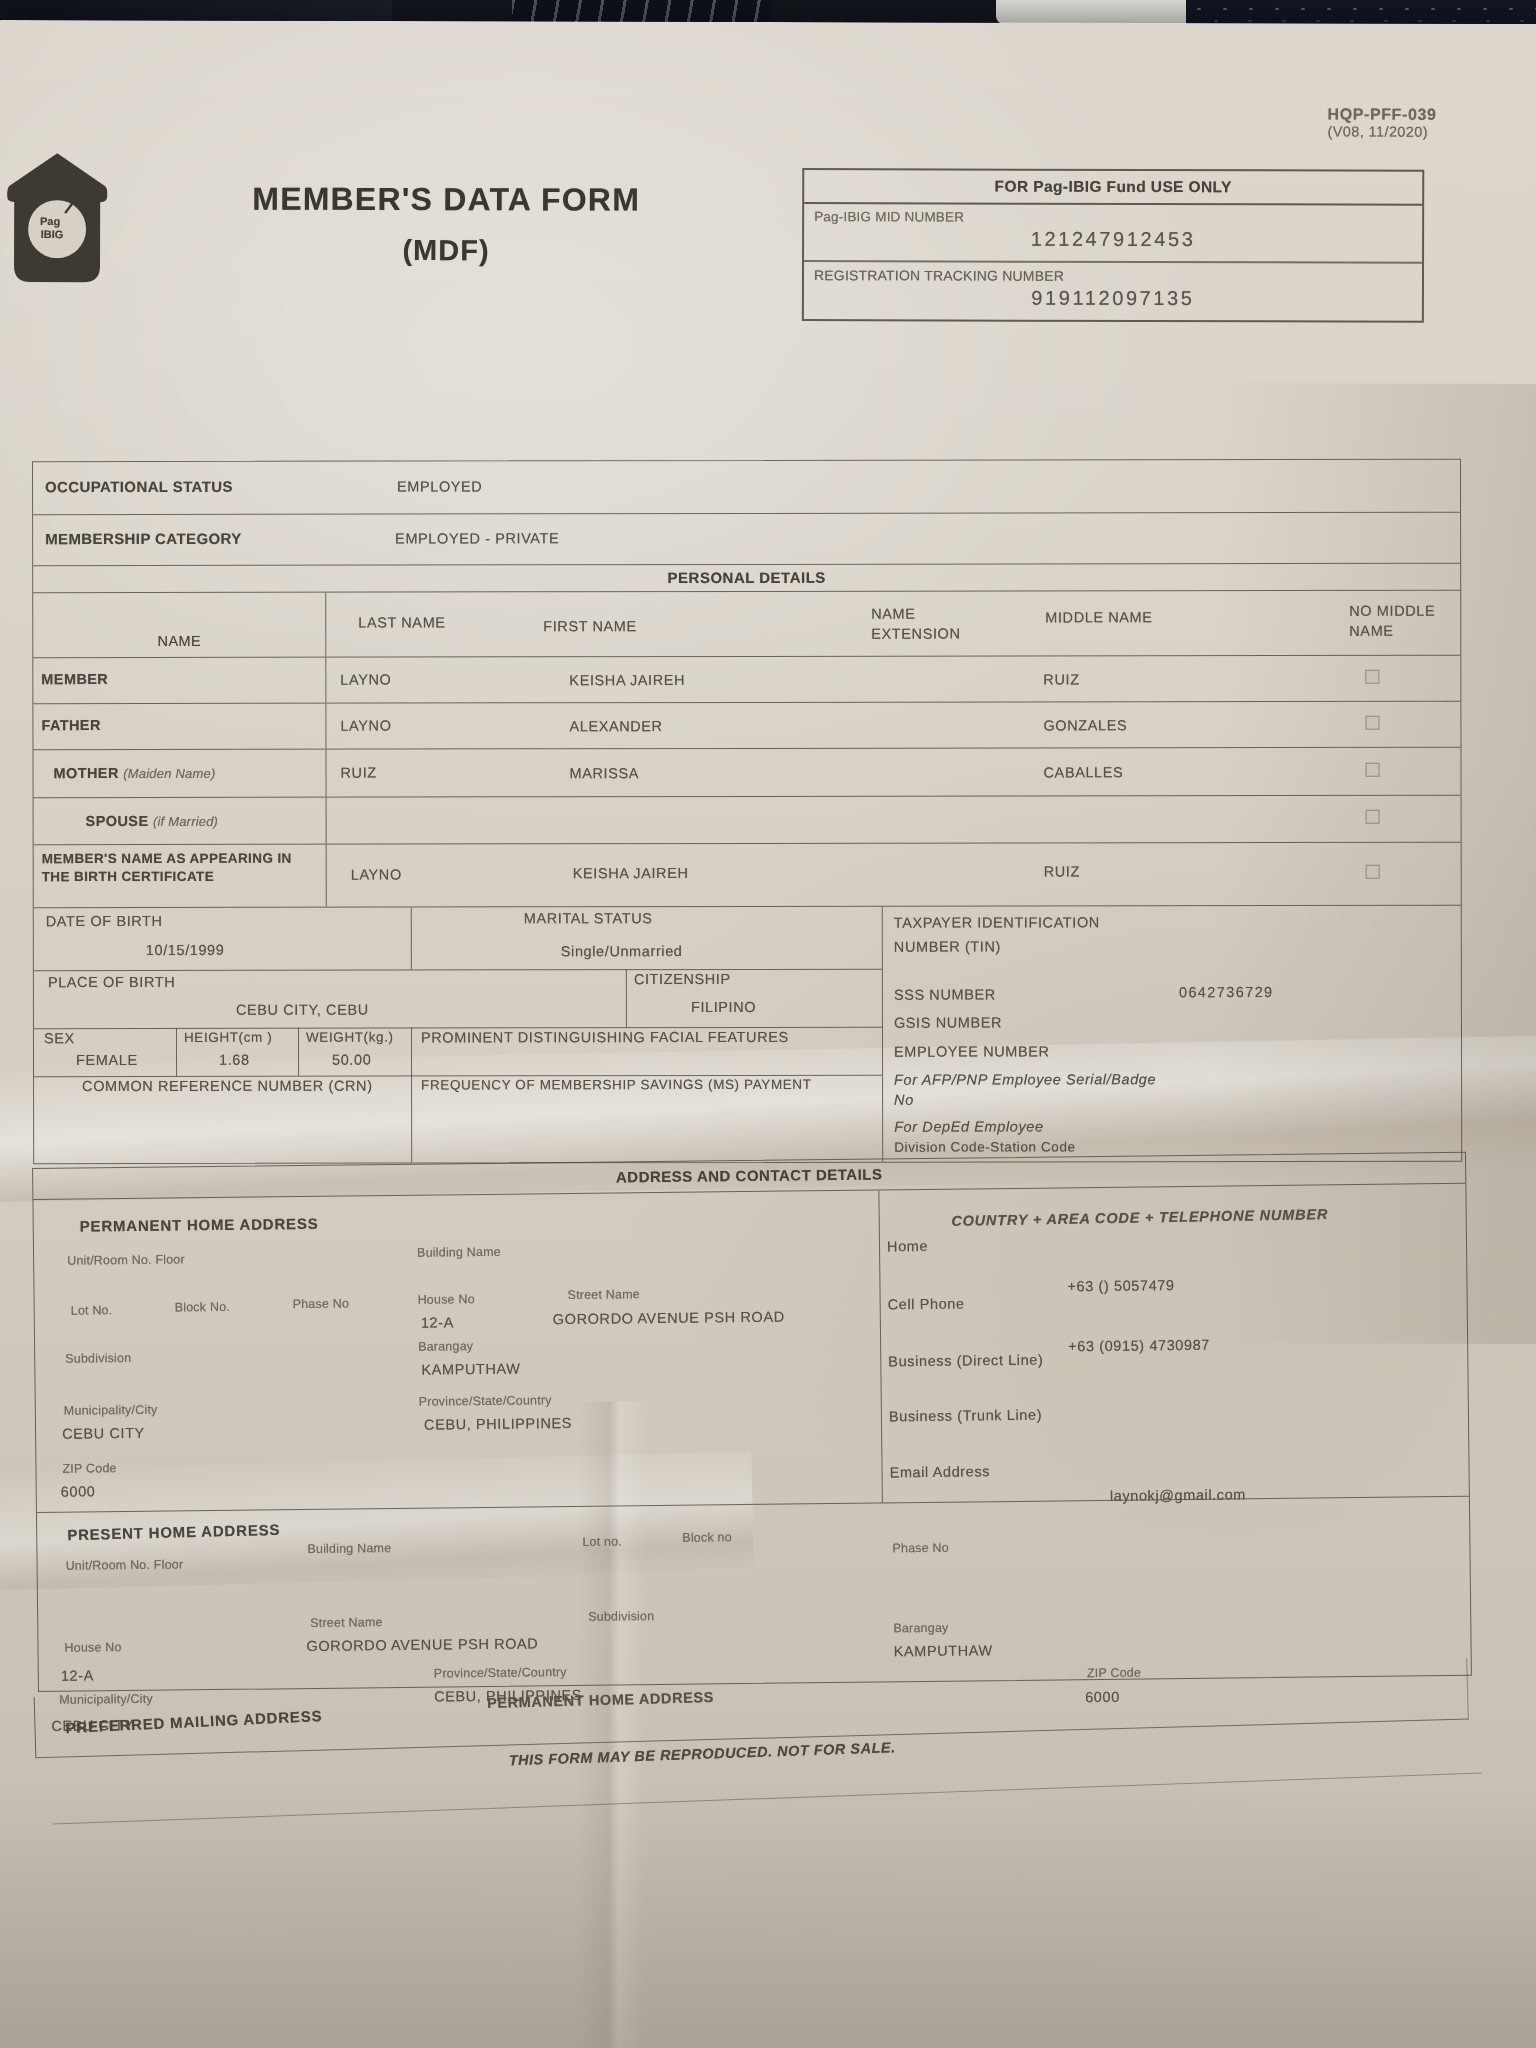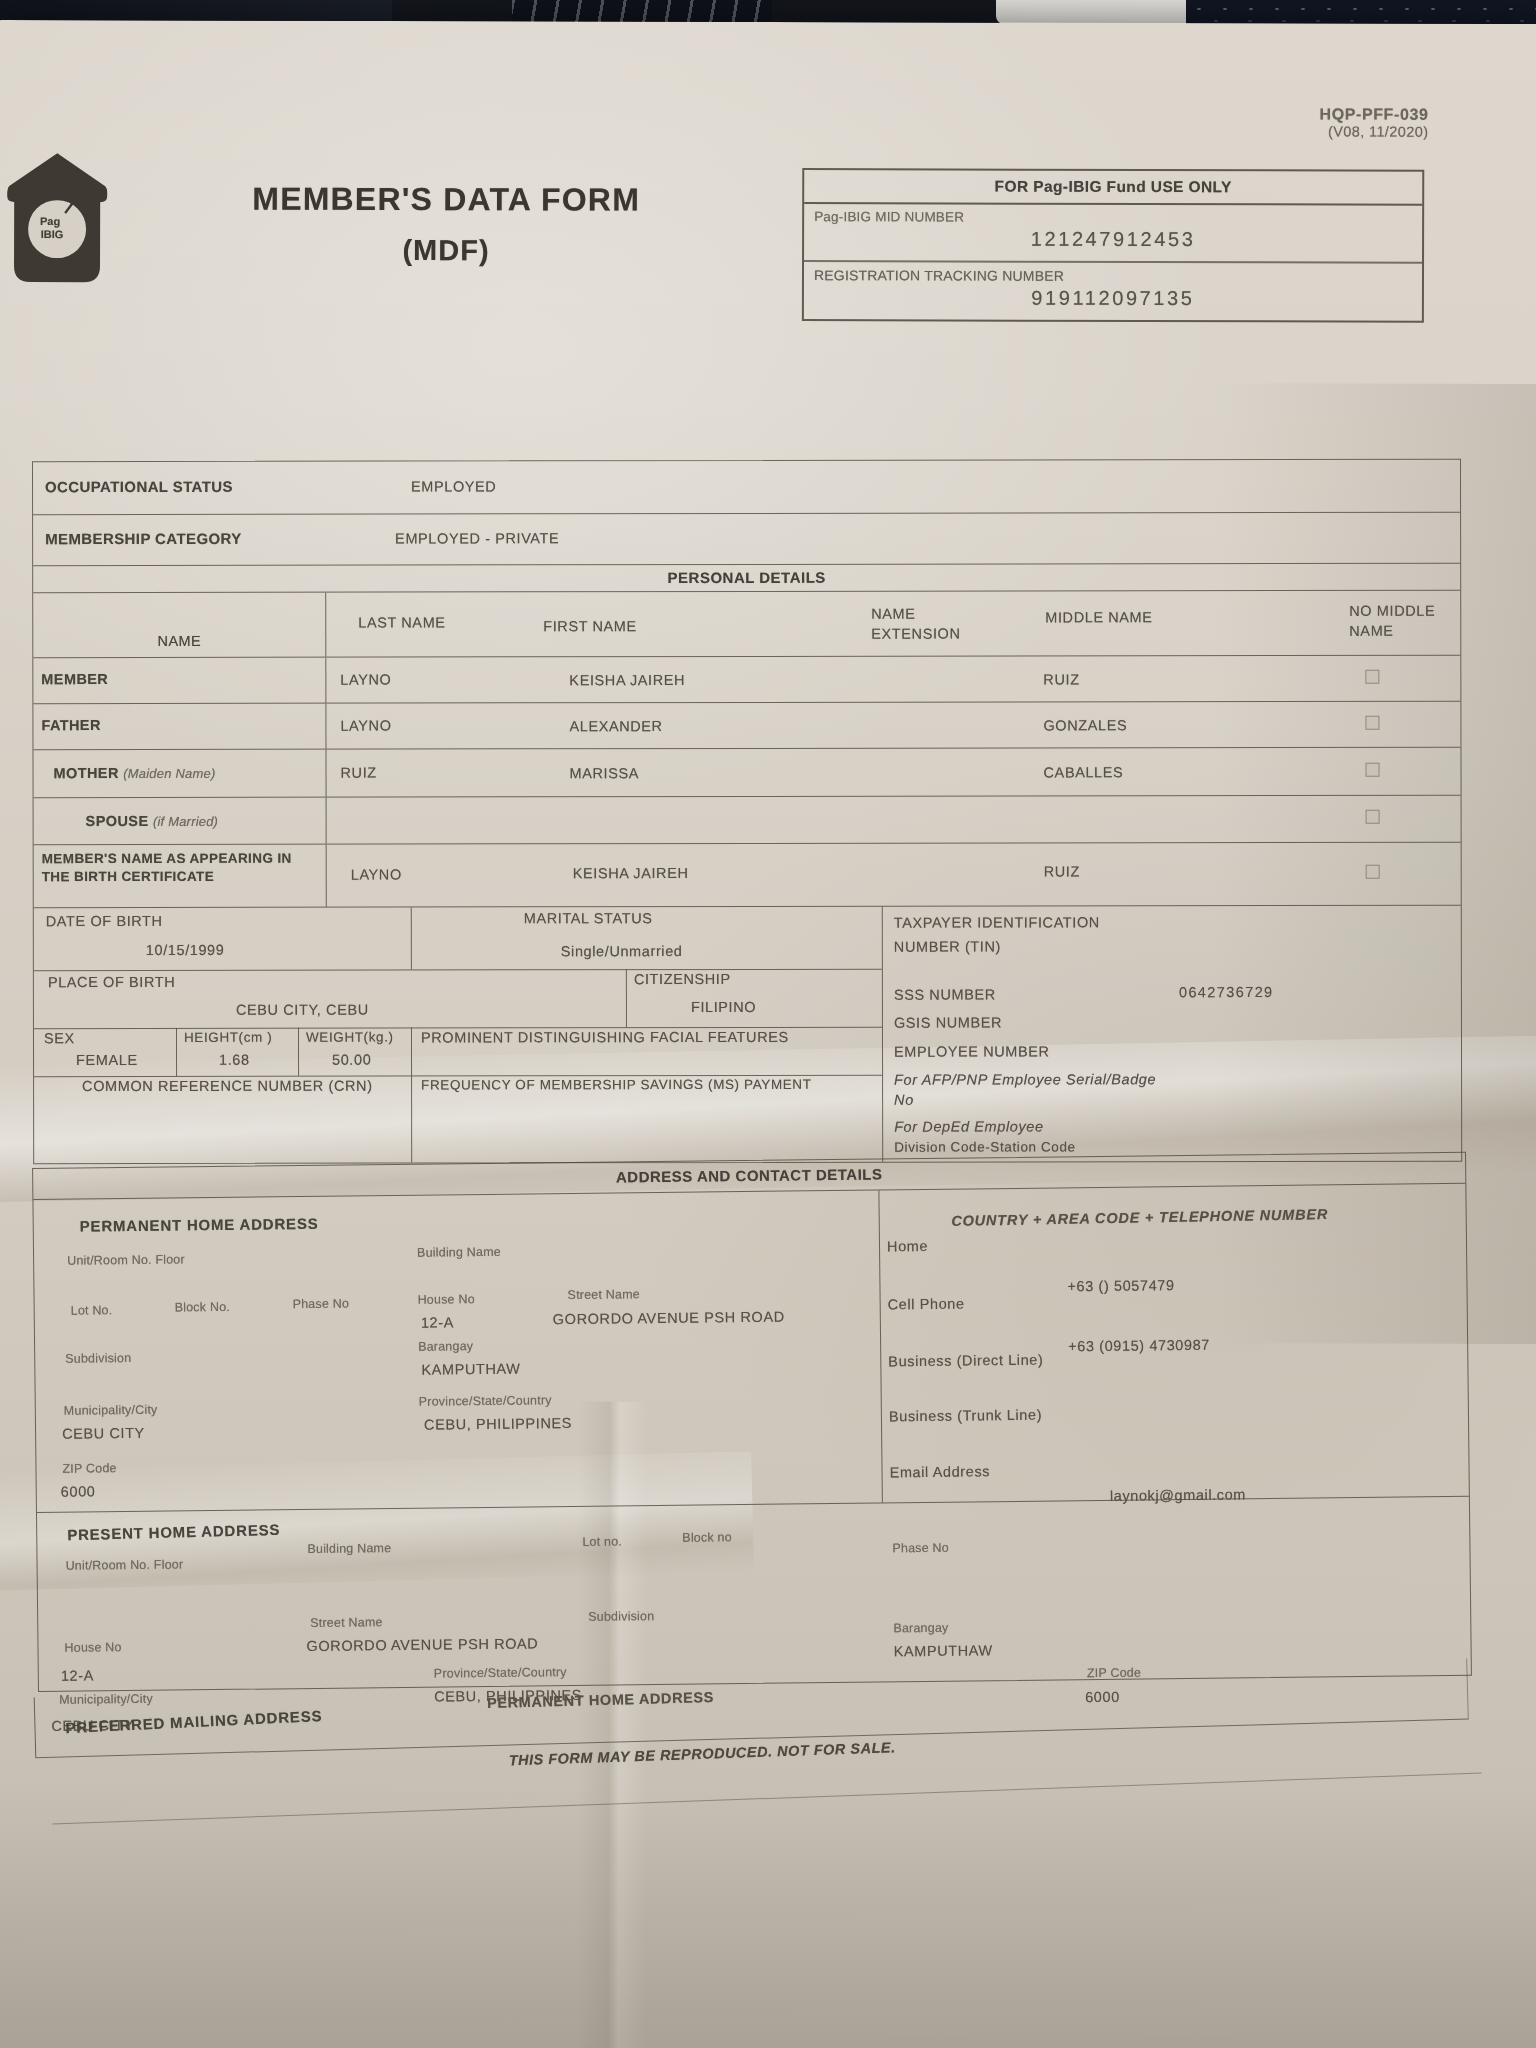--- a/index.html
+++ b/index.html
@@ -42,21 +42,21 @@
   .rshade{right:0;top:360px;width:330px;height:960px;background:linear-gradient(270deg,rgba(92,82,66,.16),rgba(92,82,66,0));}
   .bshade{left:0;bottom:0;width:100%;height:270px;background:linear-gradient(180deg,rgba(70,60,48,0),rgba(70,60,48,.20));}
   .vcrease{left:585px;top:1380px;width:70px;height:652px;background:linear-gradient(90deg,rgba(0,0,0,0),rgba(70,60,45,.09) 45%,rgba(255,255,255,.18) 60%,rgba(0,0,0,0));}
   
   .lbl{font-weight:bold;font-size:15px;color:var(--ink);letter-spacing:.4px;}
   .val{font-size:14.5px;color:var(--ink2);letter-spacing:.6px;}
   .sm{font-size:12.5px;color:var(--faint);letter-spacing:.2px;}
   .it{font-style:italic;}
   .num{font-size:20px;letter-spacing:2.6px;color:#59544b;}
   
-  .form-code{right:116px;top:82px;text-align:right;color:#6e675c;}
+  .form-code{right:108px;top:82px;text-align:left;color:#6e675c;}
   .form-code .l1{font-weight:bold;font-size:16px;letter-spacing:.6px;}
   .form-code .l2{font-size:14.5px;letter-spacing:.4px;}
   .title-wrap{left:150px;top:160px;width:600px;text-align:center;color:#3b372f;}
   .title-wrap .t1{font-size:32px;font-weight:bold;letter-spacing:1.2px;}
   .title-wrap .t2{font-size:29px;font-weight:bold;margin-top:16px;letter-spacing:1px;}
   .ubox{left:806px;top:146px;width:618px;border:2px solid rgba(74,68,57,.85);}
   .ubox .uh{height:32px;line-height:32px;text-align:center;font-weight:bold;font-size:15.5px;color:#46413a;border-bottom:2px solid rgba(74,68,57,.85);letter-spacing:.4px;}
   .ubox .useg{padding:5px 10px 10px 10px;}
   .ubox .useg.b{border-top:2px solid rgba(74,68,57,.7);}
   .ubox .uval{margin-top:3px;text-align:center;}
@@ -119,21 +119,21 @@
     <div class="useg b">
       <div class="sm" style="font-size:14px;color:#676157;">REGISTRATION TRACKING NUMBER</div>
       <div class="uval num">919112097135</div>
     </div>
   </div>
 
   <div class="ab tbl">
 
     <div class="r" style="height:52px;">
       <span class="ab lbl" style="left:12px;top:16px;">OCCUPATIONAL STATUS</span>
-      <span class="ab val" style="left:378px;top:17px;">EMPLOYED</span>
+      <span class="ab val" style="left:364px;top:17px;">EMPLOYED</span>
     </div>
 
     <div class="r" style="height:50px;">
       <span class="ab lbl" style="left:12px;top:15px;">MEMBERSHIP CATEGORY</span>
       <span class="ab val" style="left:362px;top:16px;">EMPLOYED - PRIVATE</span>
     </div>
 
     <div class="r bar">PERSONAL DETAILS</div>
 
     <div class="r" style="height:64px;">

